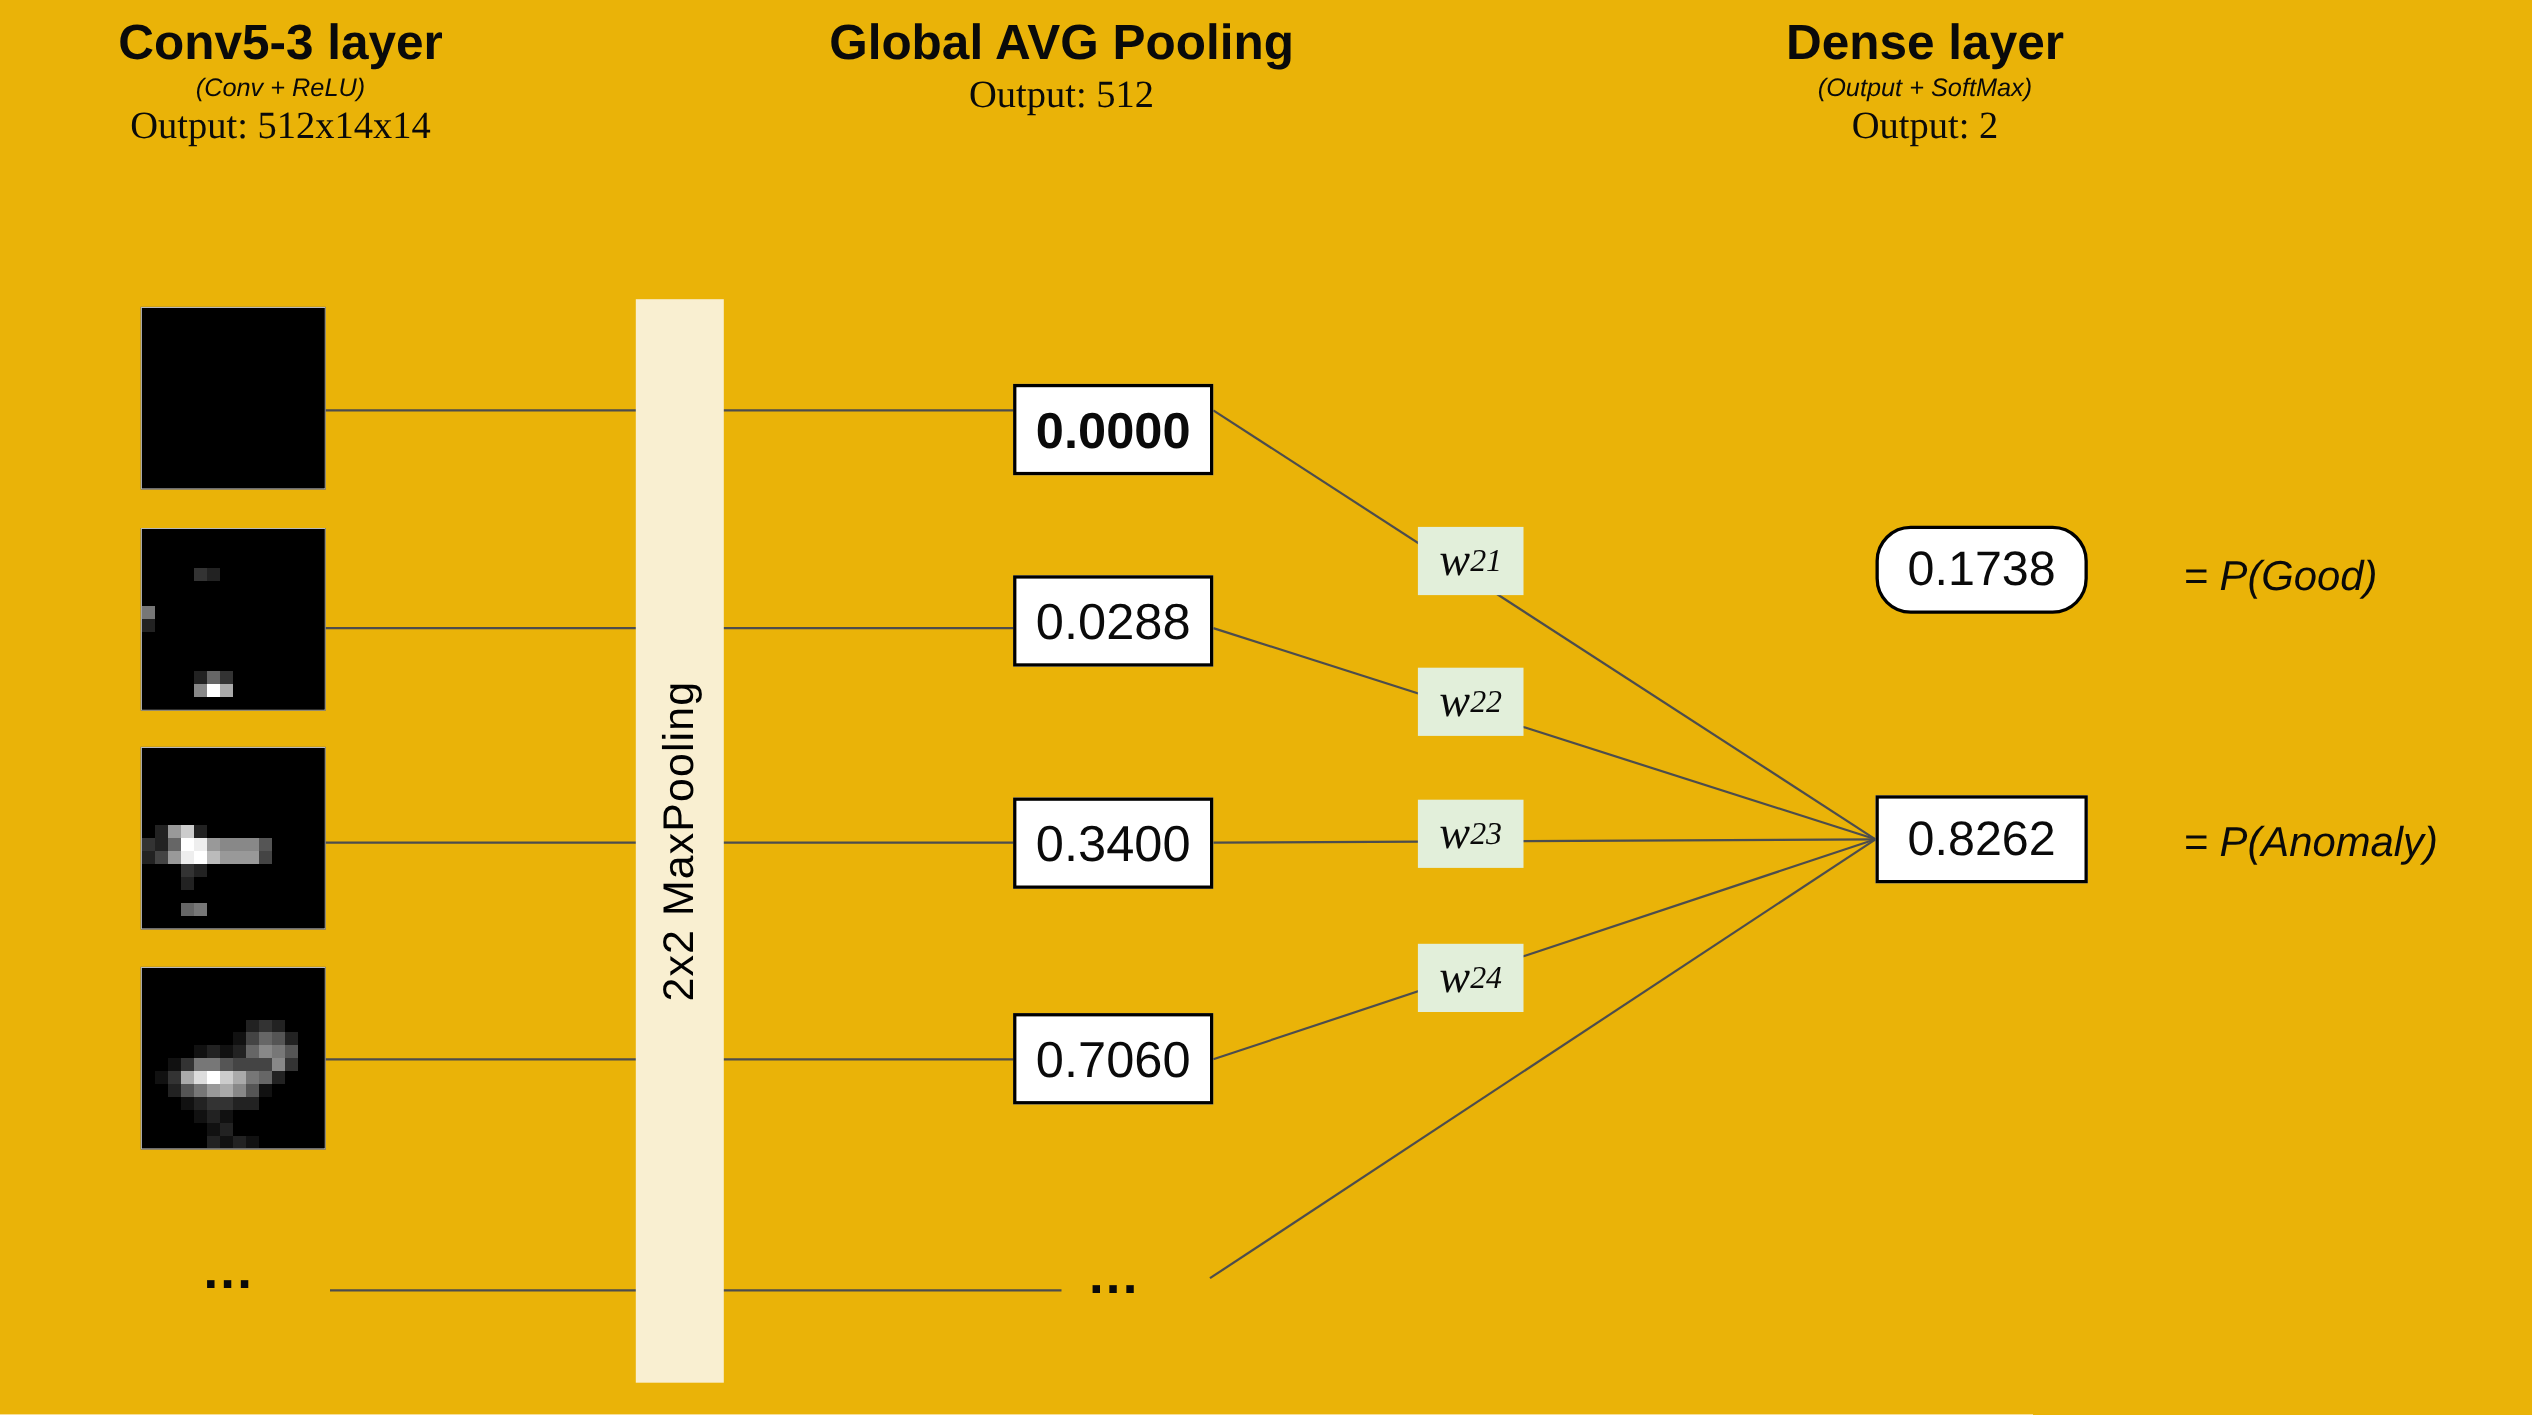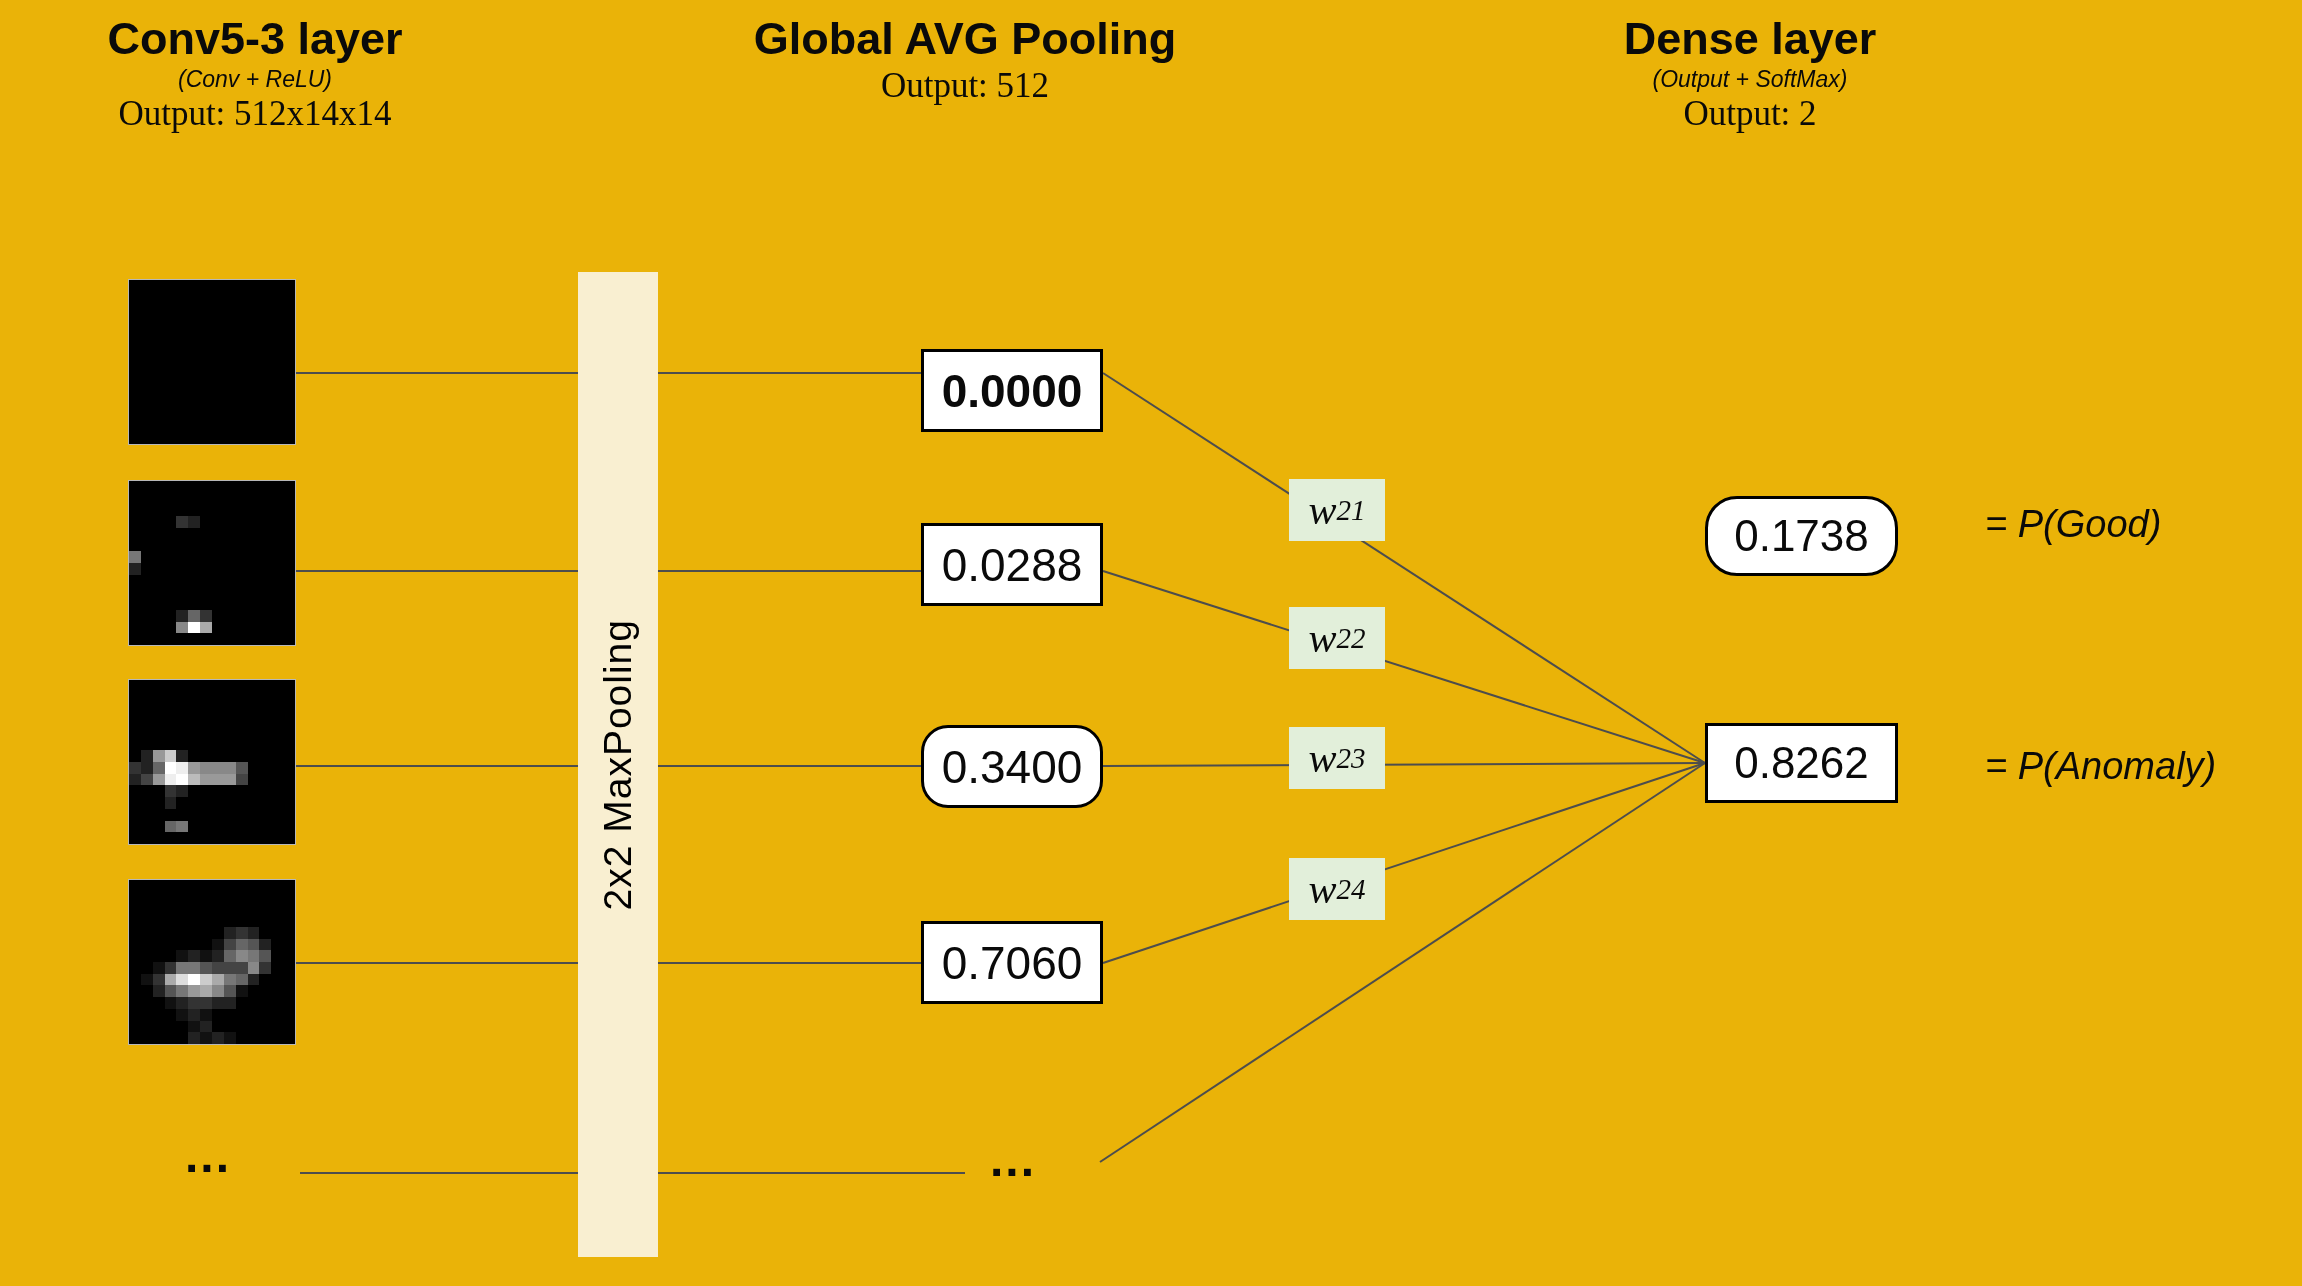--- a/index.html
+++ b/index.html
@@ -205,41 +205,41 @@
         <rect x="8" y="13" width="1" height="1" fill="rgb(17,17,17)"></rect>
       </svg>
     </div>
 
   <div class="bar" style="background: rgb(249, 239, 209);">
     <span class="bar-label">2x2 MaxPooling</span>
   </div>
 
   <div class="abox" style="top:349px;font-weight:bold;">0.0000</div>
   <div class="abox" style="top:523px;">0.0288</div>
-  <div class="abox" style="top:725px;border-radius:27px;">0.3400</div>
+  <div class="abox" style="top:725px;">0.3400</div>
   <div class="abox" style="top:921px;">0.7060</div>
 
   <div class="wchip" style="top: 479px; background: rgb(226, 239, 218);">
     <span>w</span>
       <sub>21</sub>
   </div>
   <div class="wchip" style="top: 607px; background: rgb(226, 239, 218);">
     <span>w</span>
       <sub>22</sub>
   </div>
   <div class="wchip" style="top: 727px; background: rgb(226, 239, 218);">
     <span>w</span>
       <sub>23</sub>
   </div>
   <div class="wchip" style="top: 858px; background: rgb(226, 239, 218);">
     <span>w</span>
       <sub>24</sub>
   </div>
 
-  <div class="obox" style="top:496px;border-radius:32px;">0.1738</div>
+  <div class="obox" style="top:478px;border-radius:32px;">0.1738</div>
   <div class="obox" style="top:723px;">0.8262</div>
   <div class="olabel" style="top:500px;">= P(Good)</div>
   <div class="olabel" style="top:742px;">= P(Anomaly)</div>
 
   <div class="dots" style="left:185px;top:1132px;">...</div>
   <div class="dots" style="left:990px;top:1136px;">...</div>
 
 </div>
 
 </body></html>

